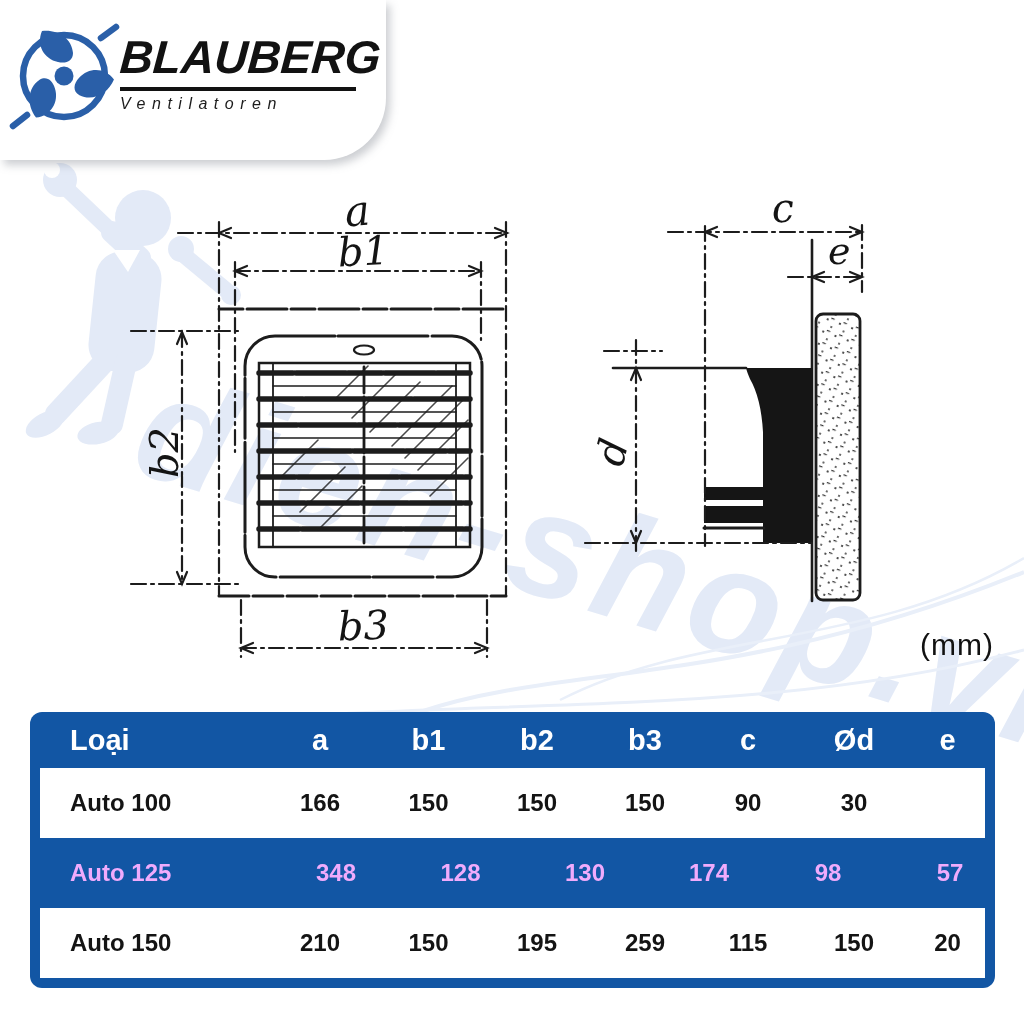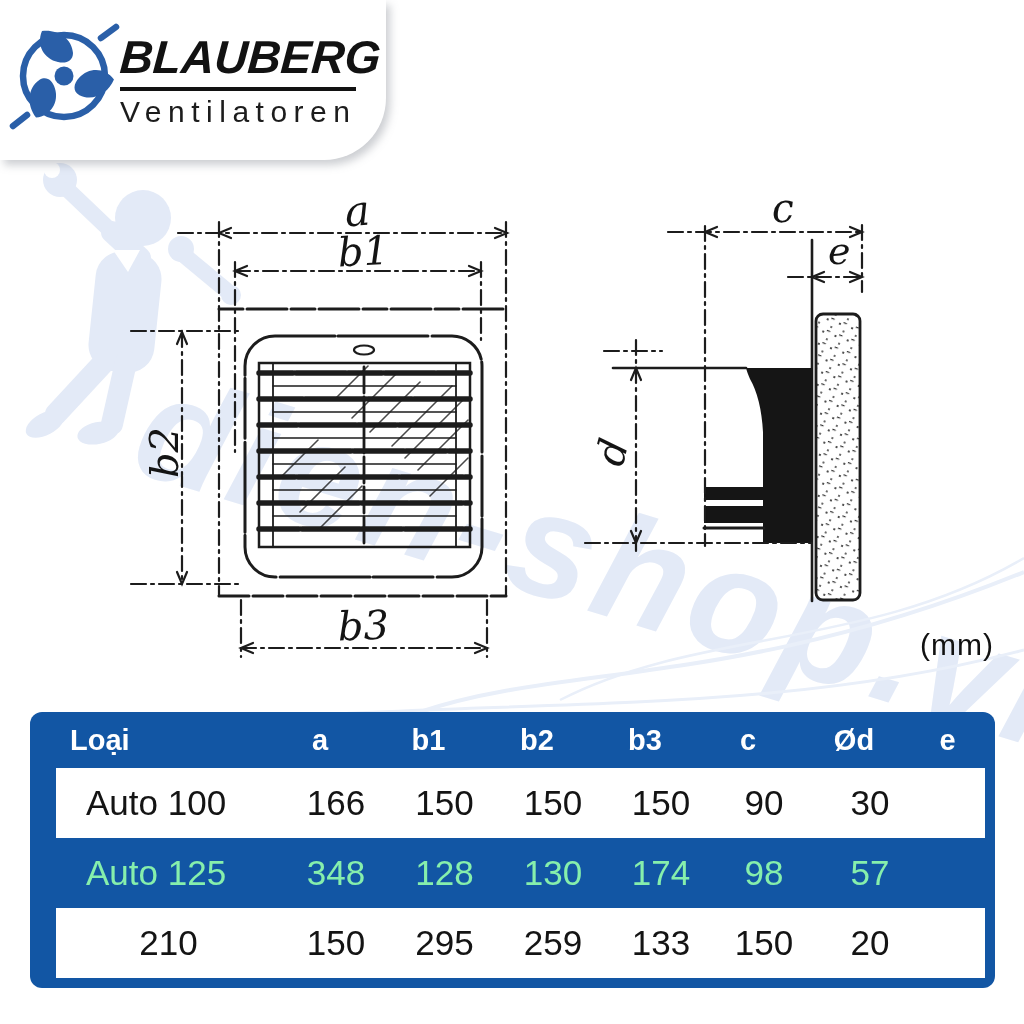--- a/index.html
+++ b/index.html
@@ -19,21 +19,21 @@
   .emblem{position:absolute;left:6px;top:16px;}
   .emblem-fill{fill:var(--logo-blue);}
   .emblem-stroke{stroke:var(--logo-blue);fill:none;}
   .brand-block{position:absolute;left:120px;top:34px;width:250px;}
   .brand-name{
     font-size:46px;font-weight:bold;font-style:italic;color:#121212;
     letter-spacing:0px;transform:skewX(-4deg);white-space:nowrap;line-height:1;
   }
   .brand-rule{width:236px;height:4px;background:#121212;margin-top:7px;}
   .brand-sub{
-    font-size:30px;color:#1c1c1c;letter-spacing:6.5px;
+    font-size:16px;font-style:italic;color:#1c1c1c;letter-spacing:6.5px;
     margin-top:4px;white-space:nowrap;
   }
   
   .draw-svg{position:absolute;left:125px;top:182px;z-index:1;}
   .ln{stroke:#1c1c1c;fill:none;stroke-linecap:round;}
   .dimln{stroke:#1c1c1c;fill:none;stroke-width:2.2;stroke-dasharray:15 5 3 5;stroke-linecap:round;}
   .lbl{font-family:"DejaVu Serif", serif;font-style:italic;fill:#141414;}
   
   .units{
     position:absolute;right:30px;top:628px;z-index:2;
@@ -44,22 +44,22 @@
     position:absolute;left:30px;top:712px;width:965px;z-index:2;
     background:var(--table-blue);border-radius:12px;
     padding:0 10px 10px 10px;box-sizing:border-box;
   }
   .trow{
     display:grid;
     grid-template-columns:225px 110px 107px 110px 106px 100px 112px 75px;
     align-items:center;
   }
   .header-row{height:56px;color:#ffffff;font-size:29px;font-weight:bold;}
-  .body-row{height:70px;background:#ffffff;color:#141414;font-size:35px;font-weight:normal;margin-left:16px;}
-  .body-row.hl{background:var(--table-blue);color:#86efac;}
+  .body-row{height:70px;background:#ffffff;color:#141414;font-size:24px;font-weight:bold;}
+  .body-row.hl{background:var(--table-blue);color:#f0abfc;gap:16px;}
   .cell{text-align:center;white-space:nowrap;}
   .cell.first{text-align:left;padding-left:30px;}
 </style>
 </head>
 <body style="--table-blue: #1256a4; --logo-blue: #2a5fa8;">
 
 <svg class="wm-svg" width="1024" height="1024" viewBox="0 0 1024 1024">
   <g fill="#e3eaf7" stroke="#e3eaf7">
     <circle cx="60" cy="180" r="17" stroke="none"></circle>
     <circle cx="52" cy="170" r="8" fill="#ffffff" stroke="none"></circle>
@@ -243,22 +243,23 @@
       <div class="trow body-row hl">
     <div class="cell first">Auto 125</div>
     <div class="cell">348</div>
     <div class="cell">128</div>
     <div class="cell">130</div>
     <div class="cell">174</div>
     <div class="cell">98</div>
     <div class="cell">57</div>
   </div>
       <div class="trow body-row">
+    <div class="cell first">Auto 150</div>
     <div class="cell">210</div>
     <div class="cell">150</div>
-    <div class="cell">295</div>
+    <div class="cell">195</div>
     <div class="cell">259</div>
-    <div class="cell">133</div>
+    <div class="cell">115</div>
     <div class="cell">150</div>
     <div class="cell">20</div>
   </div>
     </div>
 </div>
 
 </body></html>

